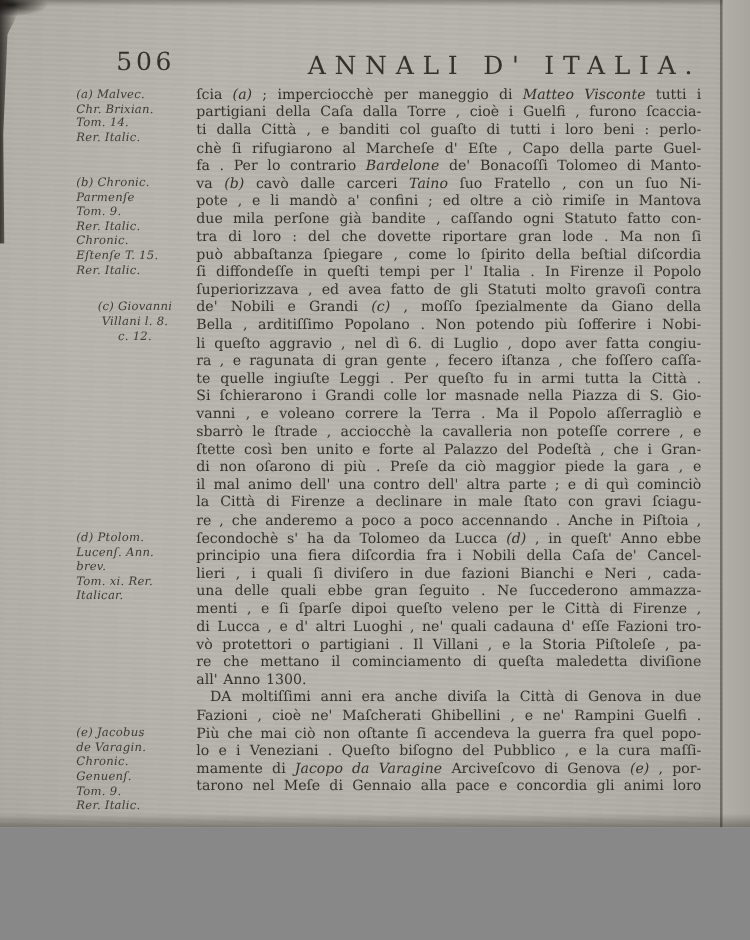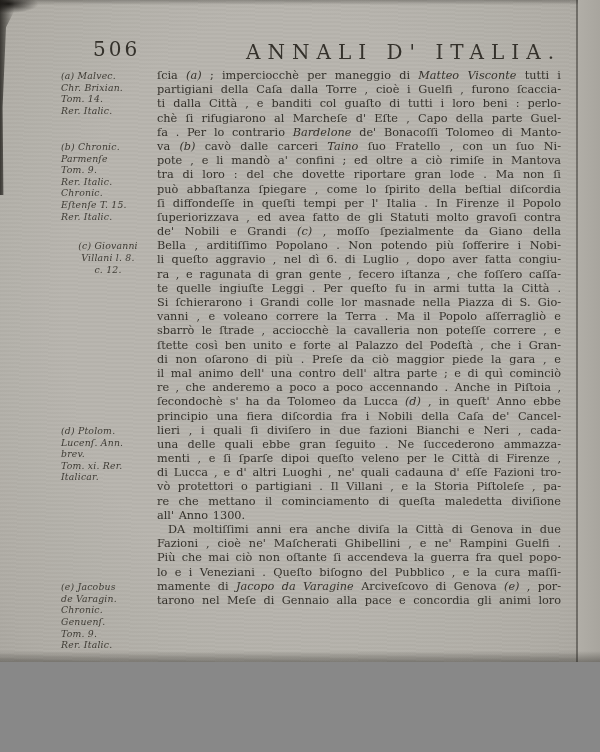--- a/index.html
+++ b/index.html
@@ -97,35 +97,37 @@
       </div>
     </div>
   <div class="body-text">
       <div class="bline"><span>ſcia </span><span class="it">(a)</span><span> ; imperciocchè per maneggio di </span><span class="it">Matteo Visconte</span><span> tutti i</span></div>
       <div class="bline"><span>partigiani della Caſa dalla Torre , cioè i Guelfi , furono ſcaccia-</span></div>
       <div class="bline"><span>ti dalla Città , e banditi col guaſto di tutti i loro beni : perlo-</span></div>
       <div class="bline"><span>chè ſi rifugiarono al Marcheſe d' Eſte , Capo della parte Guel-</span></div>
       <div class="bline"><span>fa . Per lo contrario </span><span class="it">Bardelone</span><span> de' Bonacoſſi Tolomeo di Manto-</span></div>
       <div class="bline"><span>va </span><span class="it">(b)</span><span> cavò dalle carceri </span><span class="it">Taino</span><span> ſuo Fratello , con un ſuo Ni-</span></div>
       <div class="bline"><span>pote , e li mandò a' confini ; ed oltre a ciò rimiſe in Mantova</span></div>
+      <div class="bline"><span>due mila perſone già bandite , caſſando ogni Statuto fatto con-</span></div>
       <div class="bline"><span>tra di loro : del che dovette riportare gran lode . Ma non ſi</span></div>
       <div class="bline"><span>può abbaſtanza ſpiegare , come lo ſpirito della beſtial diſcordia</span></div>
       <div class="bline"><span>ſi diffondeſſe in queſti tempi per l' Italia . In Firenze il Popolo</span></div>
       <div class="bline"><span>ſuperiorizzava , ed avea fatto de gli Statuti molto gravoſi contra</span></div>
       <div class="bline"><span>de' Nobili e Grandi </span><span class="it">(c)</span><span> , moſſo ſpezialmente da Giano della</span></div>
       <div class="bline"><span>Bella , arditiſſimo Popolano . Non potendo più ſofferire i Nobi-</span></div>
       <div class="bline"><span>li queſto aggravio , nel dì 6. di Luglio , dopo aver fatta congiu-</span></div>
       <div class="bline"><span>ra , e ragunata di gran gente , fecero iſtanza , che foſſero caſſa-</span></div>
       <div class="bline"><span>te quelle ingiuſte Leggi . Per queſto fu in armi tutta la Città .</span></div>
       <div class="bline"><span>Si ſchierarono i Grandi colle lor masnade nella Piazza di S. Gio-</span></div>
       <div class="bline"><span>vanni , e voleano correre la Terra . Ma il Popolo aſſerragliò e</span></div>
       <div class="bline"><span>sbarrò le ſtrade , acciocchè la cavalleria non poteſſe correre , e</span></div>
       <div class="bline"><span>ſtette così ben unito e forte al Palazzo del Podeſtà , che i Gran-</span></div>
       <div class="bline"><span>di non oſarono di più . Preſe da ciò maggior piede la gara , e</span></div>
       <div class="bline"><span>il mal animo dell' una contro dell' altra parte ; e di quì cominciò</span></div>
+      <div class="bline"><span>la Città di Firenze a declinare in male ſtato con gravi ſciagu-</span></div>
       <div class="bline"><span>re , che anderemo a poco a poco accennando . Anche in Piſtoia ,</span></div>
       <div class="bline"><span>ſecondochè s' ha da Tolomeo da Lucca </span><span class="it">(d)</span><span> , in queſt' Anno ebbe</span></div>
       <div class="bline"><span>principio una fiera diſcordia fra i Nobili della Caſa de' Cancel-</span></div>
       <div class="bline"><span>lieri , i quali ſi diviſero in due fazioni Bianchi e Neri , cada-</span></div>
       <div class="bline"><span>una delle quali ebbe gran ſeguito . Ne ſuccederono ammazza-</span></div>
       <div class="bline"><span>menti , e ſi ſparſe dipoi queſto veleno per le Città di Firenze ,</span></div>
       <div class="bline"><span>di Lucca , e d' altri Luoghi , ne' quali cadauna d' eſſe Fazioni tro-</span></div>
       <div class="bline"><span>vò protettori o partigiani . Il Villani , e la Storia Piſtoleſe , pa-</span></div>
       <div class="bline"><span>re che mettano il cominciamento di queſta maledetta diviſione</span></div>
       <div class="bline left"><span>all' Anno 1300.</span></div>

